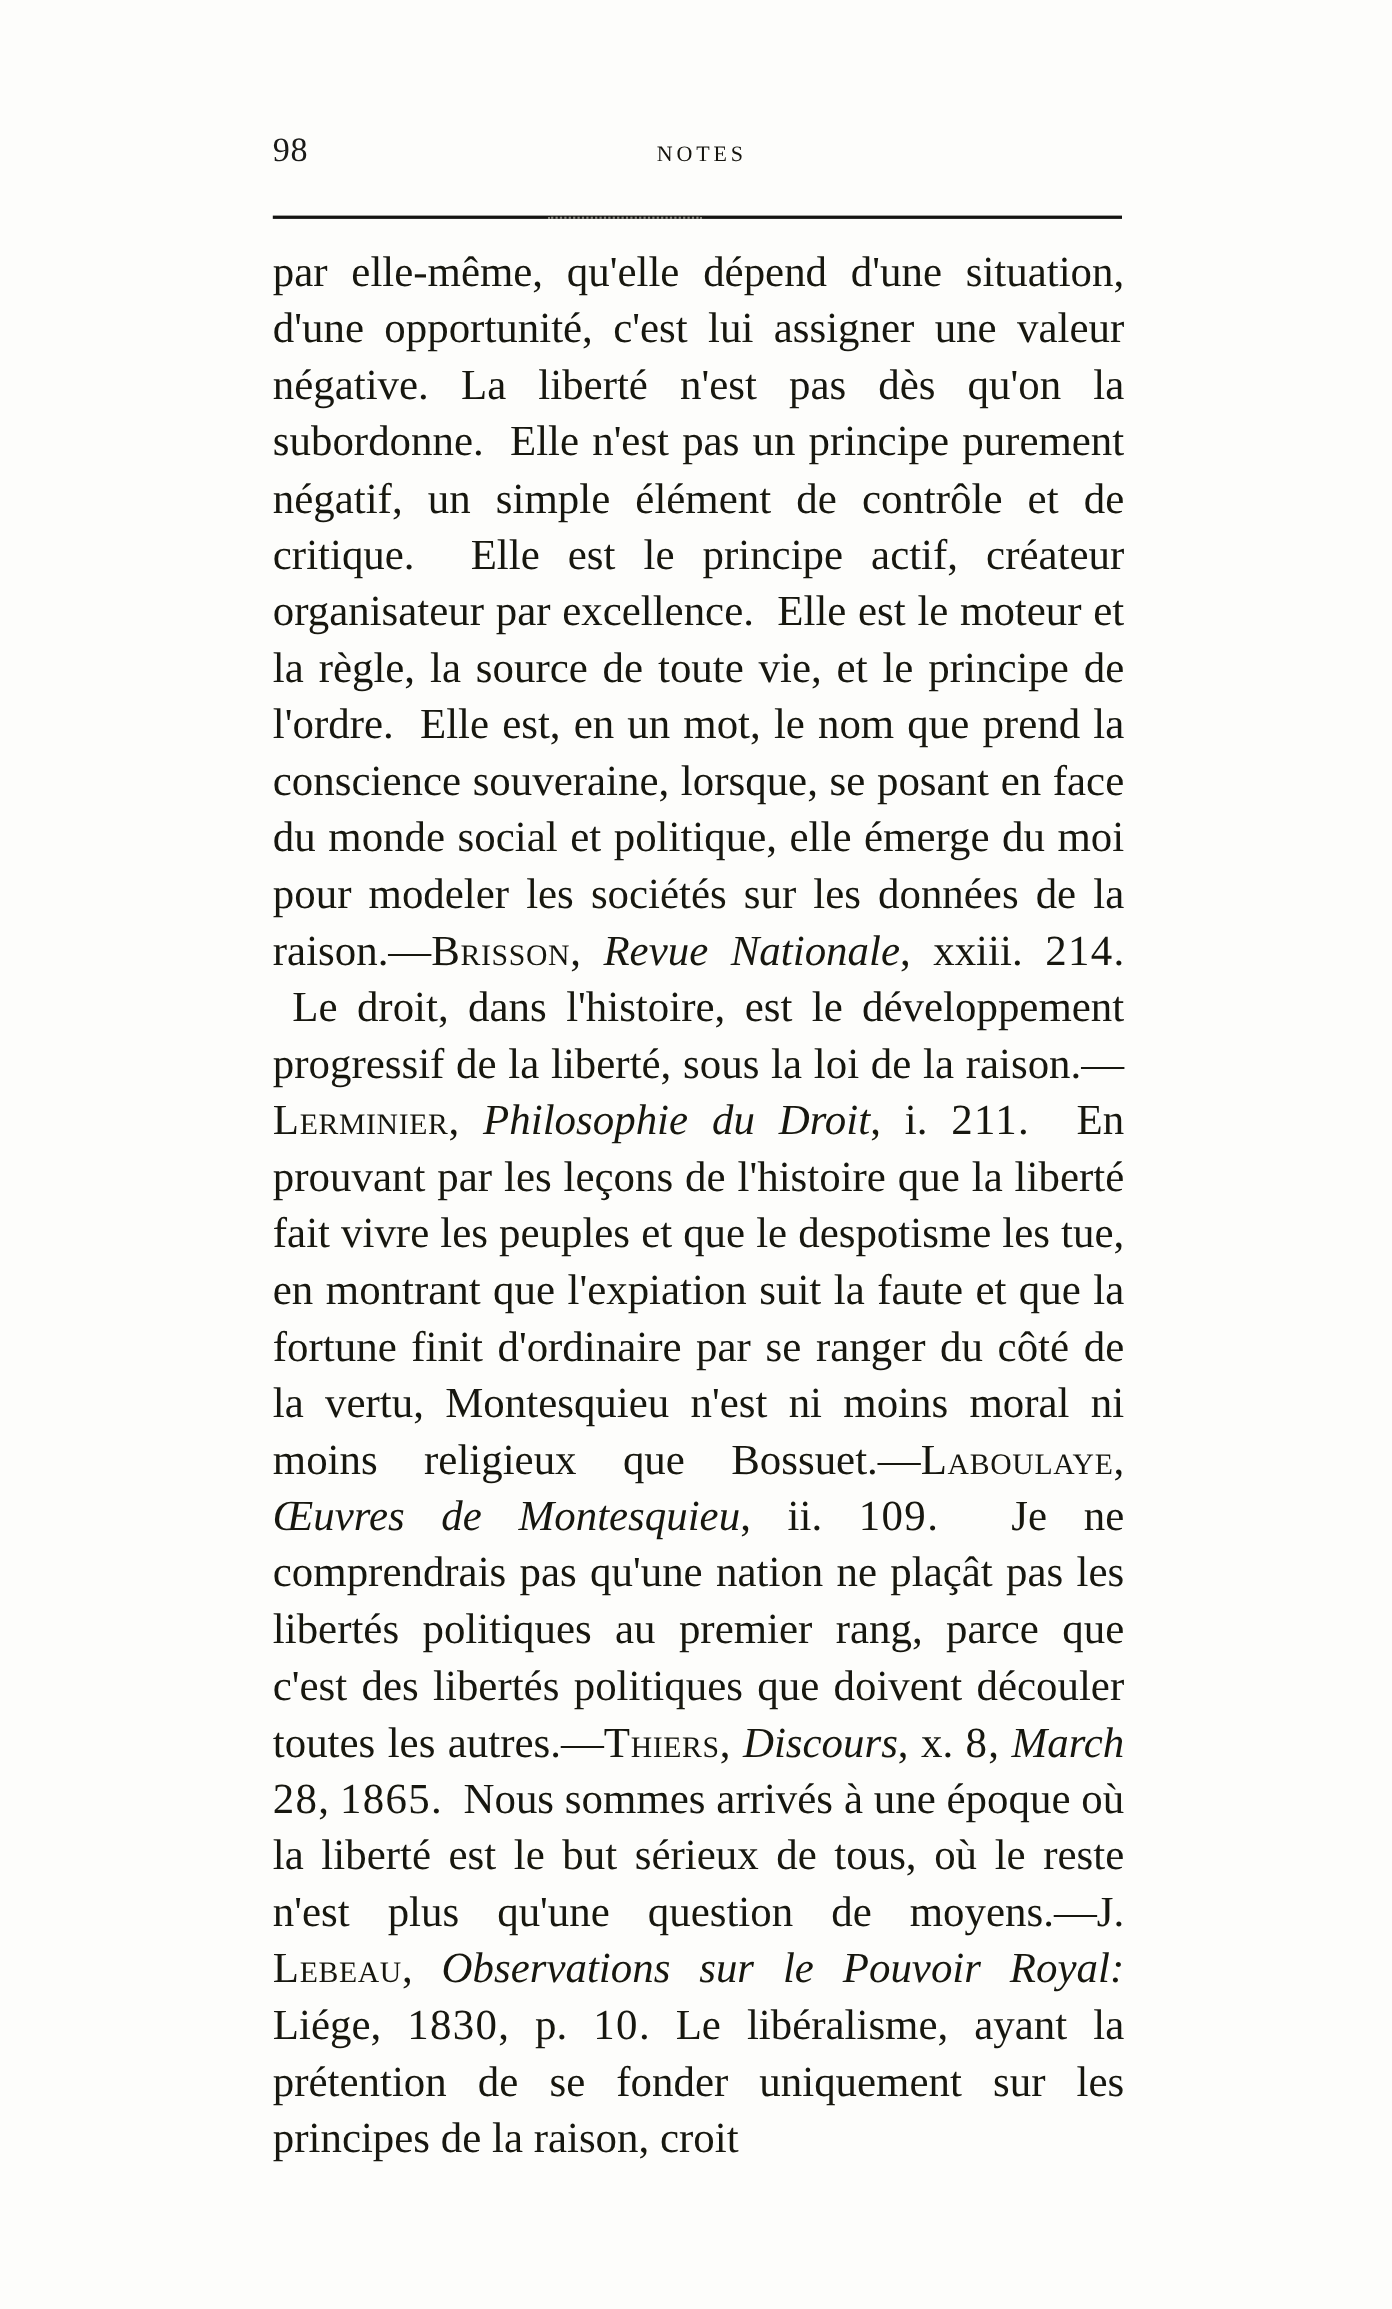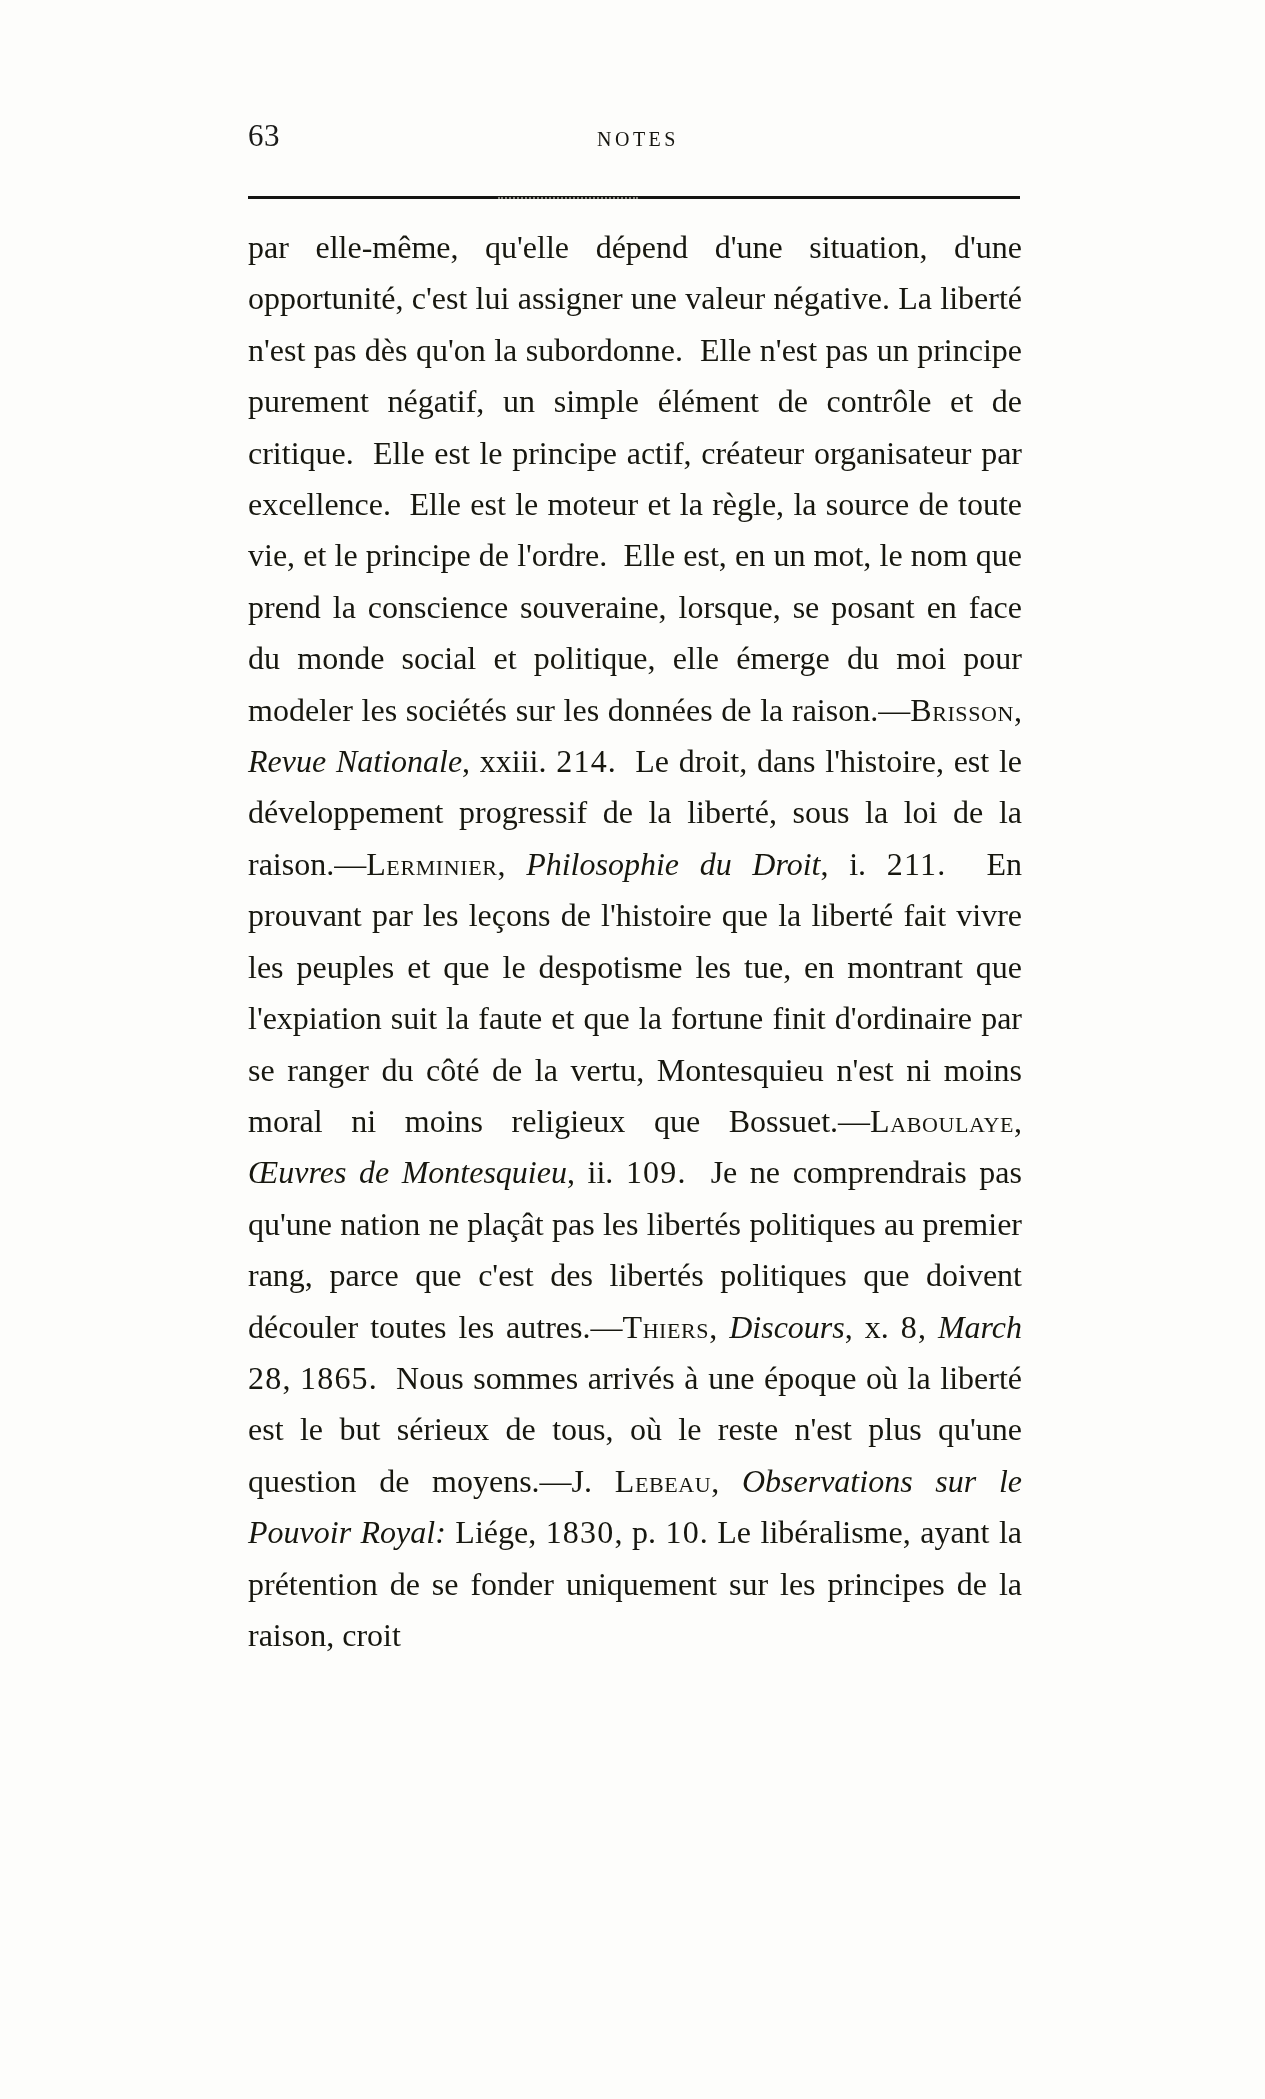--- a/index.html
+++ b/index.html
@@ -60,21 +60,21 @@
     left: 250px;
     top: -2px;
     width: 140px;
     border-top: 2px dotted #8e8d85;
   }
   .body-text {
     position: absolute;
     left: 248px;
     top: 222px;
     width: 774px;
-    font-size: 32px;
+    font-size: 39px;
     line-height: 51.4px;
     text-align: justify;
     text-justify: inter-word;
     color: #17170f;
     -webkit-font-smoothing: antialiased;
   }
   .body-text .sc {
     font-variant: small-caps;
     letter-spacing: 0.6px;
   }
@@ -84,21 +84,21 @@
   .body-text .num {
     letter-spacing: 1.2px;
   }
 </style>
 </head>
 <body>
 
 <div class="page">
 
   <div class="header">
-    <div class="folio">63</div>
+    <div class="folio">98</div>
     <div class="running-head">NOTES</div>
   </div>
 
   <div class="rule"></div>
 
   <div class="body-text">par elle-même, qu'elle dépend d'une situation, d'une opportunité, c'est lui assigner une valeur négative. La liberté n'est pas dès qu'on la subordonne. &nbsp;Elle n'est pas un principe purement négatif, un simple élément de contrôle et de critique. &nbsp;Elle est le principe actif, créateur organisateur par excellence. &nbsp;Elle est le moteur et la règle, la source de toute vie, et le principe de l'ordre. &nbsp;Elle est, en un mot, le nom que prend la conscience souveraine, lorsque, se posant en face du monde social et politique, elle émerge du moi pour modeler les sociétés sur les données de la raison.—<span class="sc">Brisson</span>, <i>Revue Nationale</i>, xxiii. <span class="num">214</span>. &nbsp;Le droit, dans l'histoire, est le développement progressif de la liberté, sous la loi de la raison.—<span class="sc">Lerminier</span>, <i>Philosophie du Droit</i>, i. <span class="num">211</span>. &nbsp;En prouvant par les leçons de l'histoire que la liberté fait vivre les peuples et que le despotisme les tue, en montrant que l'expiation suit la faute et que la fortune finit d'ordinaire par se ranger du côté de la vertu, Montesquieu n'est ni moins moral ni moins religieux que Bossuet.—<span class="sc">Laboulaye</span>, <i>Œuvres de Montesquieu</i>, ii. <span class="num">109</span>. &nbsp;Je ne comprendrais pas qu'une nation ne plaçât pas les libertés politiques au premier rang, parce que c'est des libertés politiques que doivent découler toutes les autres.—<span class="sc">Thiers</span>, <i>Discours</i>, x. <span class="num">8</span>, <i>March</i> <span class="num">28</span>, <span class="num">1865</span>. &nbsp;Nous sommes arrivés à une époque où la liberté est le but sérieux de tous, où le reste n'est plus qu'une question de moyens.—J. <span class="sc">Lebeau</span>, <i>Observations sur le Pouvoir Royal:</i> Liége, <span class="num">1830</span>, p. <span class="num">10</span>. Le libéralisme, ayant la prétention de se fonder uniquement sur les principes de la raison, croit</div>
 
 </div>
 
 </body></html>

